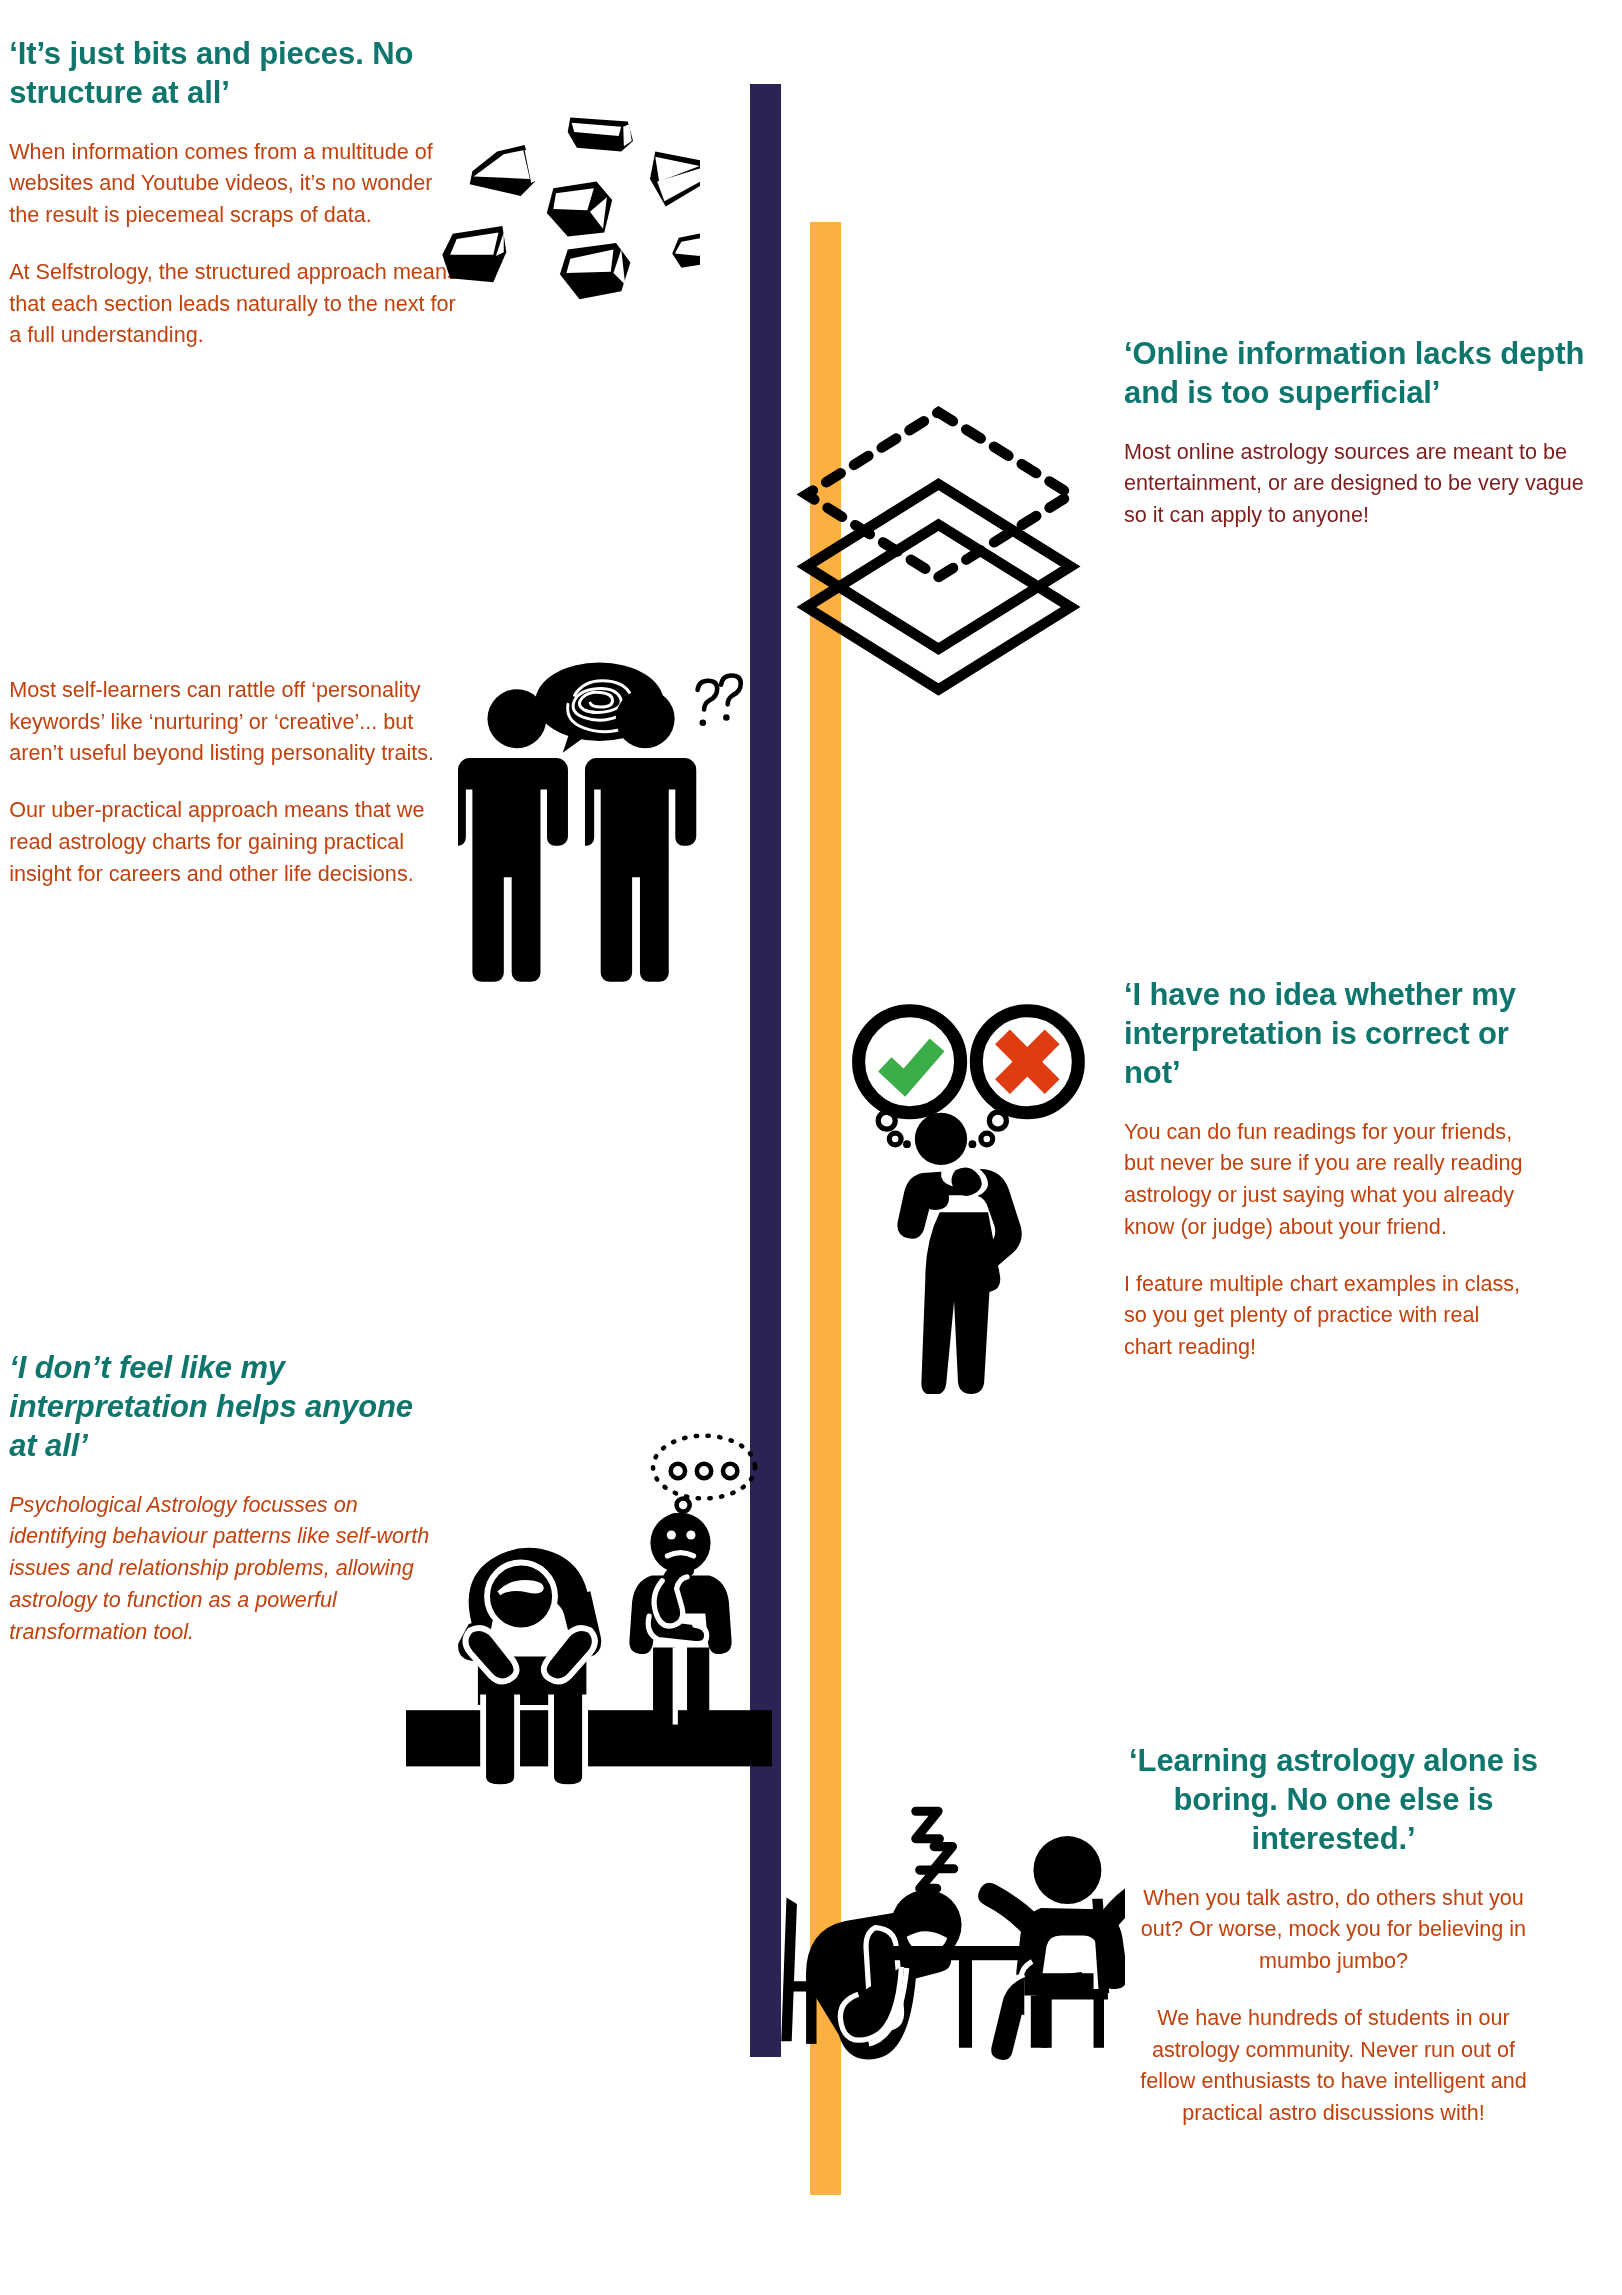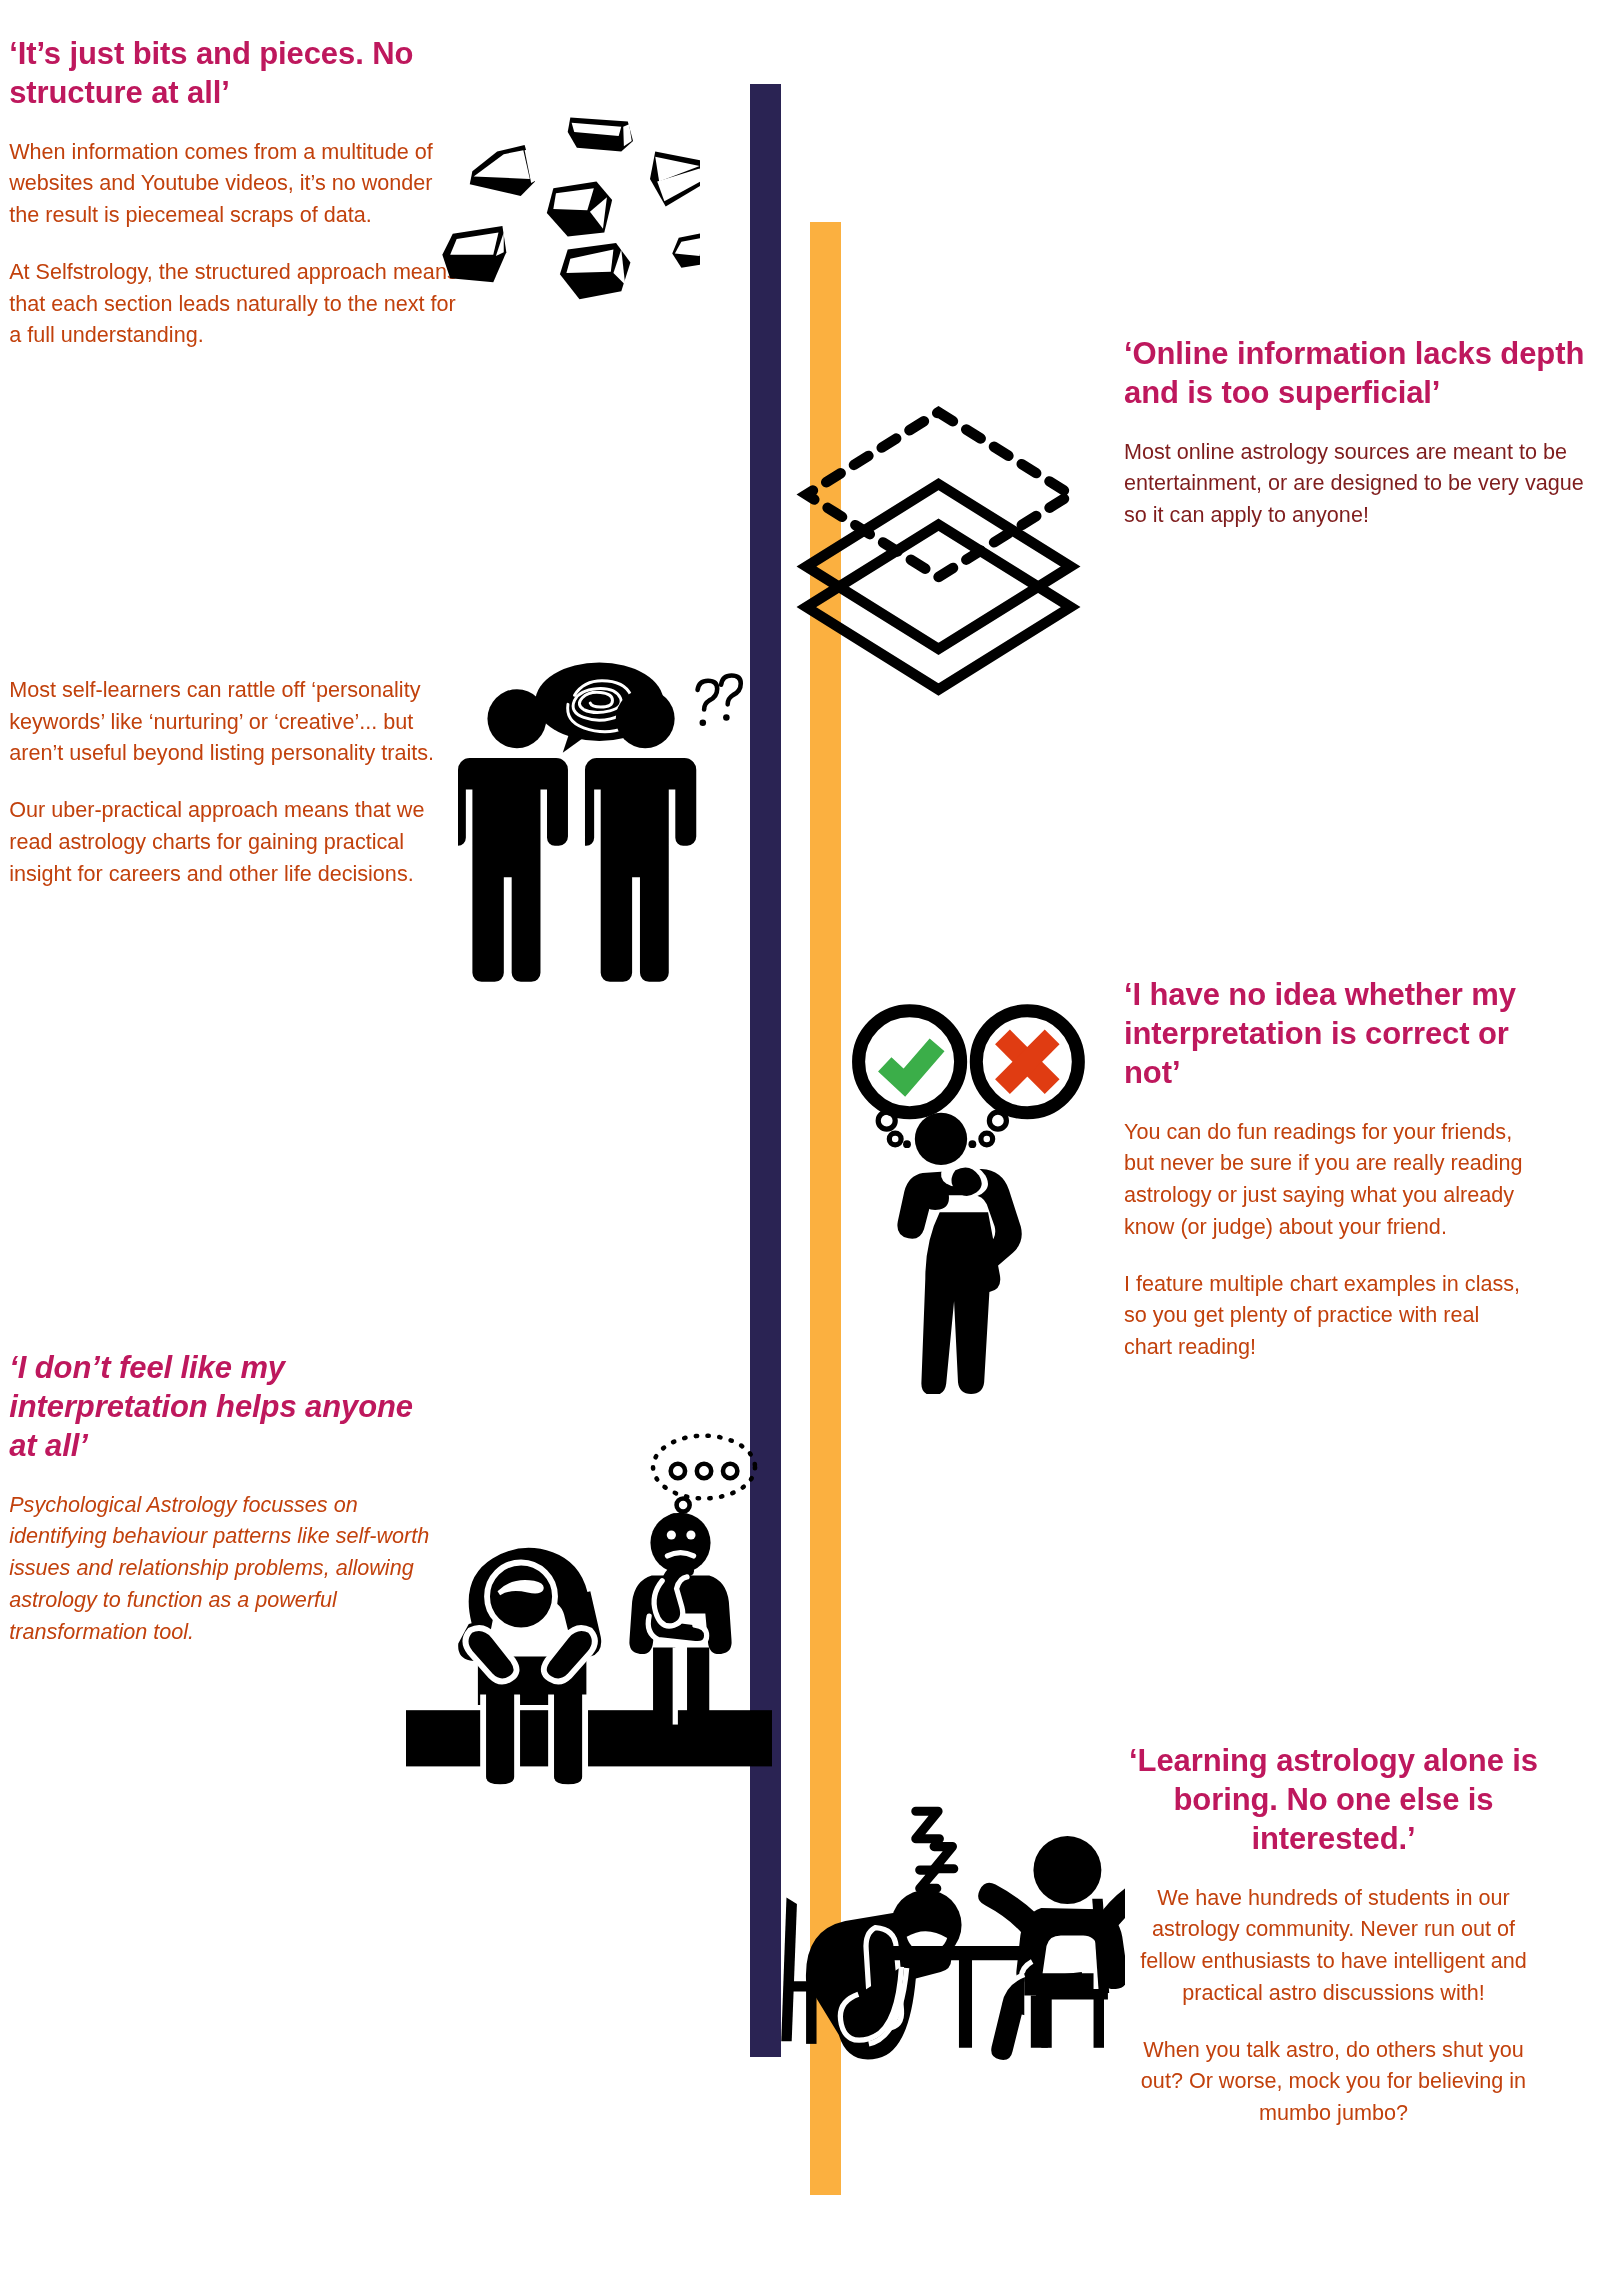--- a/index.html
+++ b/index.html
@@ -11,21 +11,21 @@
   .page{position:absolute;inset:0;background:#ffffff;}
 
   
   .bar{position:absolute;}
   .bar-navy{left:750px;top:84px;width:31px;height:1973px;background:#2A2353;}
   .bar-orange{left:810px;top:222px;width:31px;height:1973px;background:#FBB040;}
 
   
   .block{position:absolute;}
   .heading{
-    font-weight:bold;color:#be185d;
+    font-weight:bold;color:#0f766e;
     font-size:31px;line-height:1.26;letter-spacing:-0.1px;
     margin:0 0 23.6px 0;
   }
   .para{
     font-size:21.6px;line-height:1.47;margin:0 0 25px 0;color:#c2410c;
   }
   .para:last-child{margin-bottom:0;}
   .navytext .para{color:#7f1d1d;}
 
   .b1{left:9.2px;top:34px;width:452px;}
@@ -245,22 +245,22 @@
         <path d="M430 348 h34 v118 h-34 Z"></path>
         <g fill="none" stroke="#fff" stroke-width="8">
           <path d="M412 348 v118"></path>
         </g>
       </g>
     </svg>
   </div>
 
   <div class="block b6">
     <h2 class="heading">‘Learning astrology alone is boring. No one else is interested.’</h2>
+    <p class="para">When you talk astro, do others shut you out? Or worse, mock you for believing in mumbo jumbo?</p>
     <p class="para">We have hundreds of students in our astrology community. Never run out of fellow enthusiasts to have intelligent and practical astro discussions with!</p>
-    <p class="para">When you talk astro, do others shut you out? Or worse, mock you for believing in mumbo jumbo?</p>
   </div>
 
   <div class="ill i-table">
     <svg viewBox="0 0 540 450" xmlns="http://www.w3.org/2000/svg">
       <g fill="#000">
 
         <g stroke="#000" fill="none" stroke-width="14" stroke-linecap="round" stroke-linejoin="round">
           <path d="M220 28 h34 l-34 42 h36"></path>
           <path d="M248 82 h28 l-28 34 h30"></path>
           <path d="M226 118 h24 l-24 28 h26"></path>

